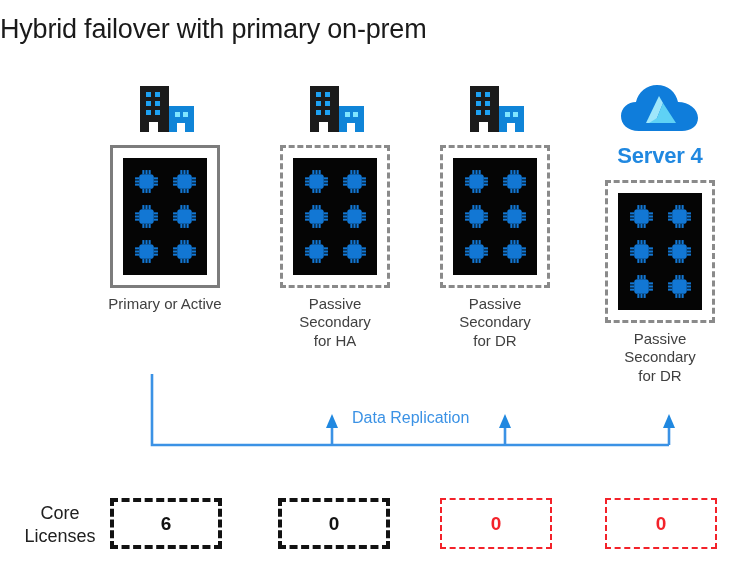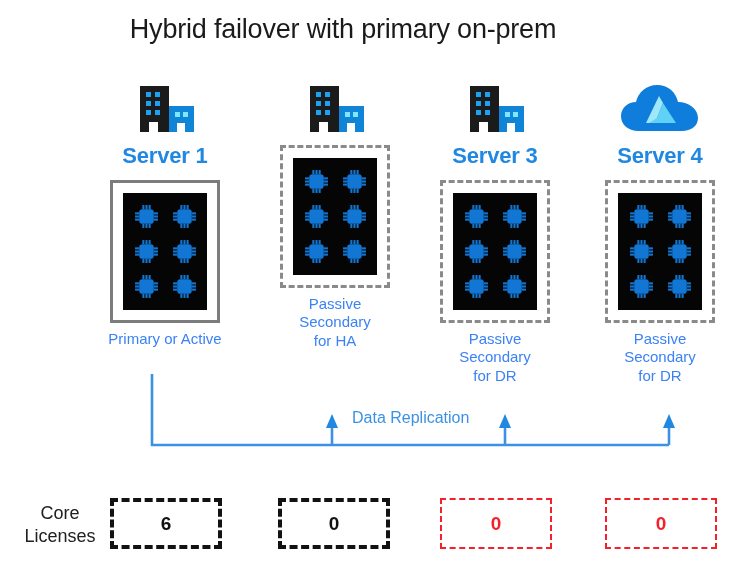--- a/index.html
+++ b/index.html
@@ -14,26 +14,24 @@
     overflow: hidden;
     font-family: "Liberation Sans", sans-serif;
     -webkit-font-smoothing: antialiased;
   }
 
   #diagram-title {
     position: absolute;
     left: 0;
     top: 14px;
     width: 672px;
-    text-align: center;
     font-size: 27px;
     font-weight: 400;
     color: #1a1a1a;
     letter-spacing: -0.2px;
-    padding-left: 7px;
   }
 
   
   .server-column {
     position: absolute;
     top: 78px;
     width: 160px;
   }
 
   
@@ -81,21 +79,21 @@
     padding: 6px 4px;
   }
   .core-panel svg { display: block; }
 
   
   .role-caption {
     margin-top: 7px;
     text-align: center;
     font-size: 15px;
     line-height: 1.22;
-    color: #3b82f6;
+    color: #404040;
     white-space: pre-line;
   }
 
   
   #replication-layer {
     position: absolute;
     left: 0;
     top: 0;
     width: 738px;
     height: 565px;
@@ -158,21 +156,20 @@
       <rect x="14" y="17" width="5" height="5" fill="#1da1f2"></rect>
       <rect x="23" y="17" width="5" height="5" fill="#1da1f2"></rect>
       <rect x="14" y="26" width="5" height="5" fill="#1da1f2"></rect>
       <rect x="23" y="26" width="5" height="5" fill="#1da1f2"></rect>
       <rect x="43" y="28" width="5" height="5" fill="#7fe6ff"></rect>
       <rect x="51" y="28" width="5" height="5" fill="#7fe6ff"></rect>
       <rect x="17" y="38" width="9" height="10" fill="#ffffff"></rect>
       <rect x="45" y="39" width="8" height="9" fill="#ffffff"></rect>
     </svg>
   </div>
-  <div class="server-name">Server 1</div>
   <div class="chassis solid">
     <div class="core-panel">
       <svg width="25" height="25" viewBox="0 0 24 24">
           <g fill="#1277d4">
             <rect x="5" y="5" width="14" height="14" rx="3"></rect>
             <rect x="8" y="1" width="2" height="4"></rect>
             <rect x="11" y="1" width="2" height="4"></rect>
             <rect x="14" y="1" width="2" height="4"></rect>
             <rect x="8" y="19" width="2" height="4"></rect>
             <rect x="11" y="19" width="2" height="4"></rect>
@@ -413,21 +410,20 @@
       <rect x="14" y="17" width="5" height="5" fill="#1da1f2"></rect>
       <rect x="23" y="17" width="5" height="5" fill="#1da1f2"></rect>
       <rect x="14" y="26" width="5" height="5" fill="#1da1f2"></rect>
       <rect x="23" y="26" width="5" height="5" fill="#1da1f2"></rect>
       <rect x="43" y="28" width="5" height="5" fill="#7fe6ff"></rect>
       <rect x="51" y="28" width="5" height="5" fill="#7fe6ff"></rect>
       <rect x="17" y="38" width="9" height="10" fill="#ffffff"></rect>
       <rect x="45" y="39" width="8" height="9" fill="#ffffff"></rect>
     </svg>
   </div>
-  <div class="server-name">Server 3</div>
   <div class="chassis dashed">
     <div class="core-panel">
       <svg width="25" height="25" viewBox="0 0 24 24">
           <g fill="#1277d4">
             <rect x="5" y="5" width="14" height="14" rx="3"></rect>
             <rect x="8" y="1" width="2" height="4"></rect>
             <rect x="11" y="1" width="2" height="4"></rect>
             <rect x="14" y="1" width="2" height="4"></rect>
             <rect x="8" y="19" width="2" height="4"></rect>
             <rect x="11" y="19" width="2" height="4"></rect>

